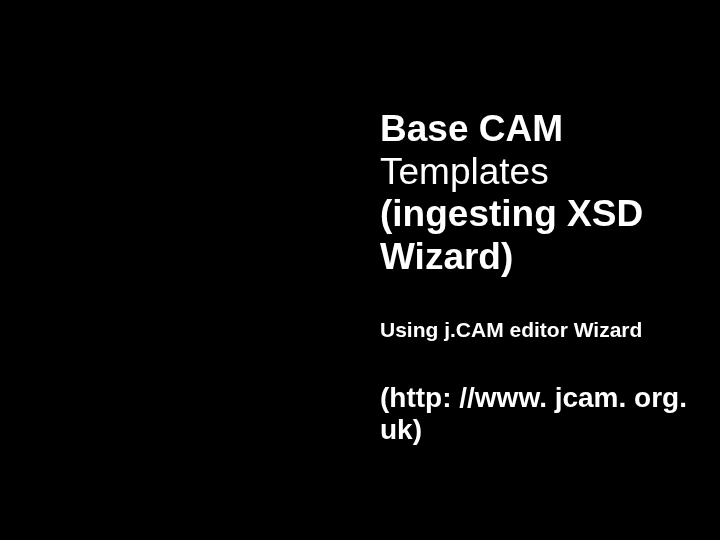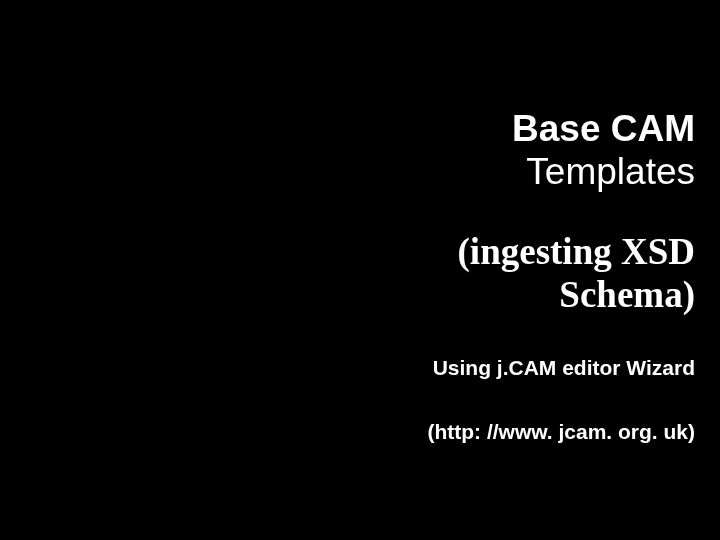--- a/index.html
+++ b/index.html
@@ -9,40 +9,37 @@
     font-family: Arial, Helvetica, sans-serif;
     color: #ffffff;
   }
   .slide {
     width: 720px;
     height: 540px;
     position: relative;
   }
   .content {
     position: absolute;
-    left: 355px;
+    left: 380px;
     top: 108px;
     width: 340px;
-    text-align: right;
   }
   .title-line1 {
     font-size: 37px;
     font-weight: bold;
     line-height: 1.15;
     letter-spacing: 0px;
   }
   .title-line2 {
     font-size: 37px;
     font-weight: normal;
     line-height: 1.15;
     letter-spacing: 0px;
   }
   .subtitle-block {
-    margin-top: 38px;
-    font-family: Liberation Serif, serif;
   }
   .subtitle-line1 {
     font-size: 37px;
     font-weight: bold;
     line-height: 1.15;
     letter-spacing: 0px;
   }
   .subtitle-line2 {
     font-size: 37px;
     font-weight: bold;
@@ -50,32 +47,32 @@
     letter-spacing: 0px;
   }
   .byline {
     margin-top: 40px;
     font-size: 21px;
     font-weight: bold;
     letter-spacing: 0px;
   }
   .url {
     margin-top: 40px;
-    font-size: 21px;
+    font-size: 28px;
     font-weight: bold;
     letter-spacing: 0px;
   }
 </style>
 </head>
 <body>
 
 <div class="slide">
   <div class="content">
     <div class="title-line1">Base CAM</div>
     <div class="title-line2">Templates</div>
     <div class="subtitle-block">
       <div class="subtitle-line1">(ingesting XSD</div>
-      <div class="subtitle-line2">Schema)</div>
+      <div class="subtitle-line2">Wizard)</div>
     </div>
     <div class="byline">Using j.CAM editor Wizard</div>
     <div class="url">(http: //www. jcam. org. uk)</div>
   </div>
 </div>
 
 </body></html>

